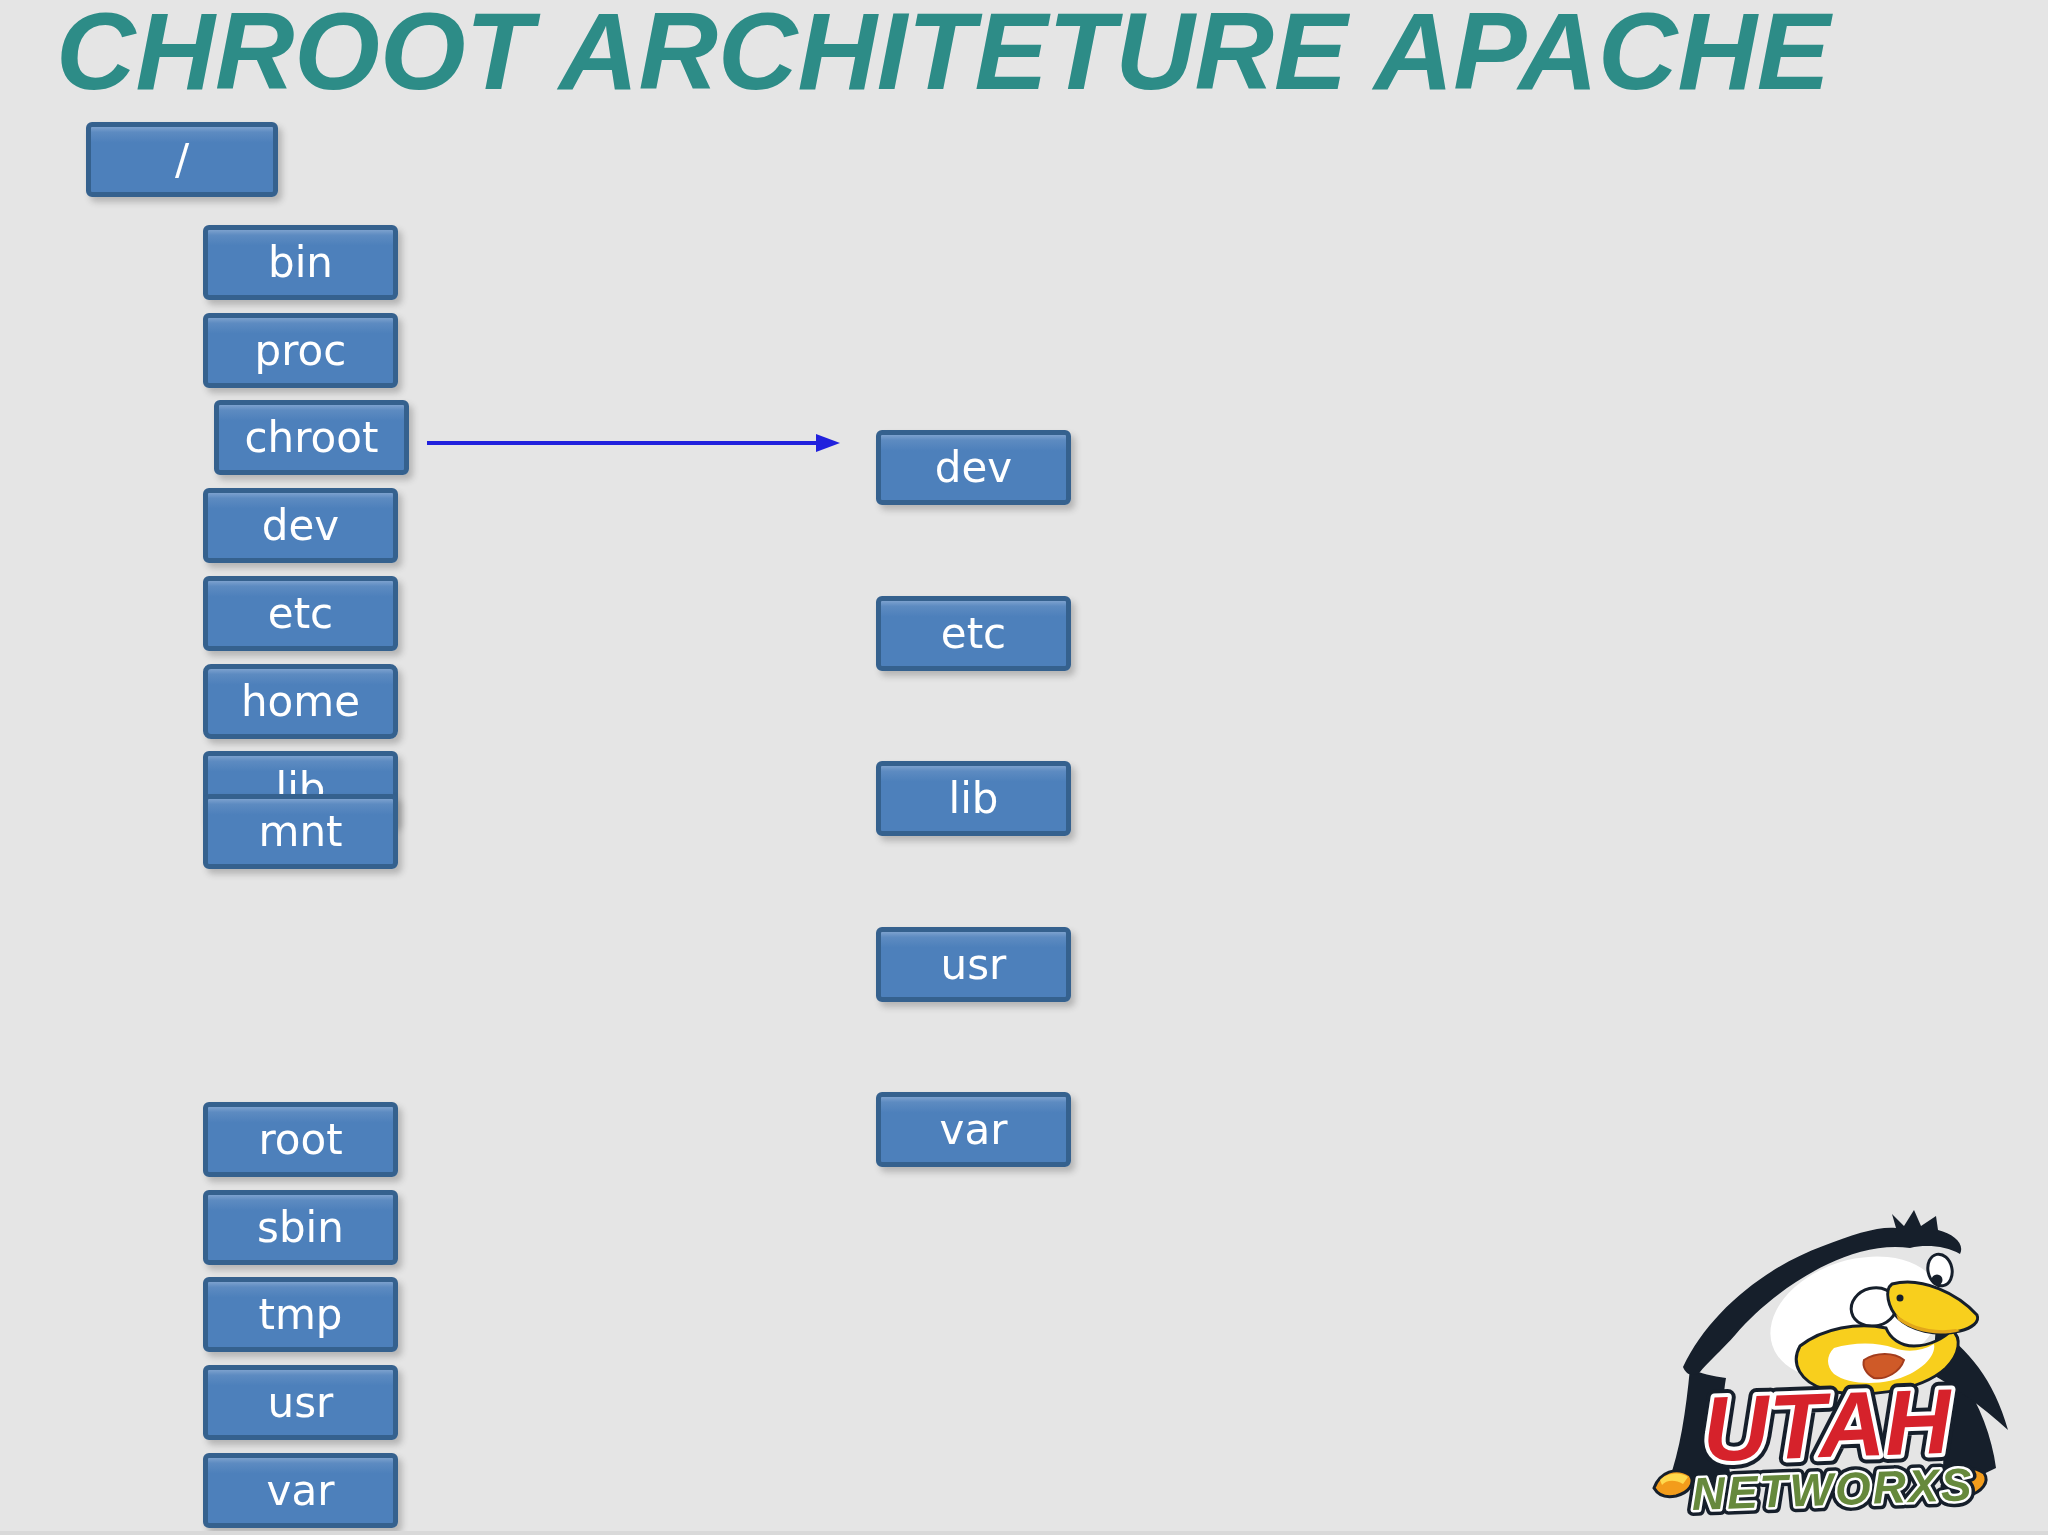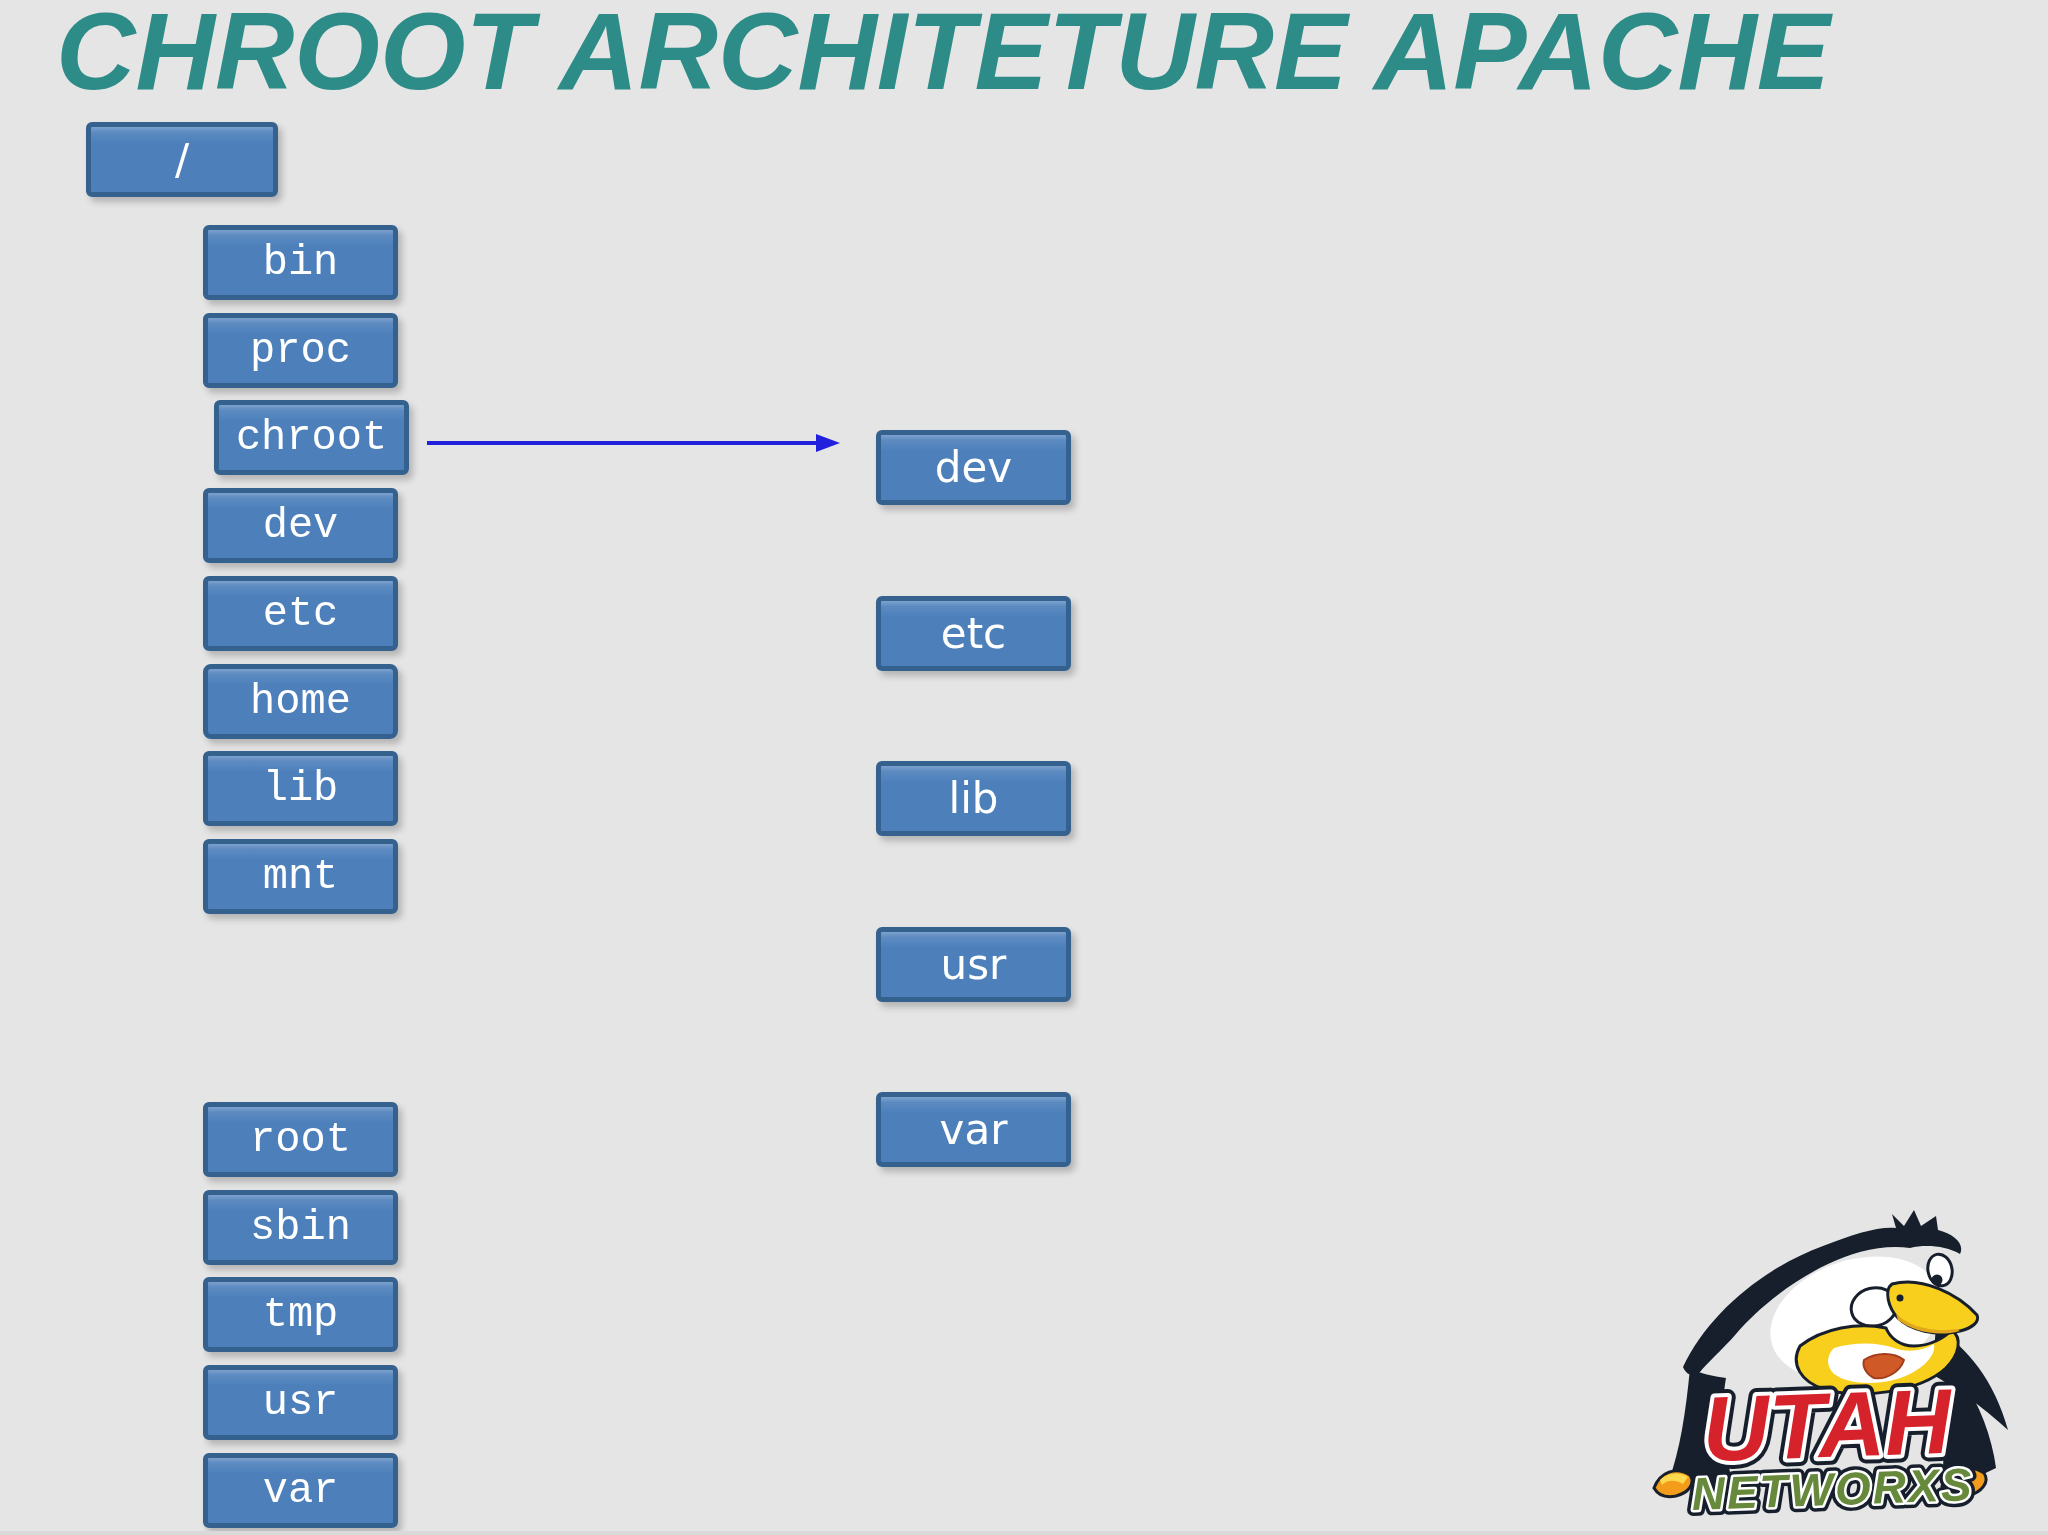--- a/index.html
+++ b/index.html
@@ -22,21 +22,21 @@
     border:5px solid #35618e;
     border-radius:6px;
     box-shadow:4px 5px 6px rgba(70,70,70,0.30);
     color:#ffffff;
     font-family:"DejaVu Sans","Liberation Sans",sans-serif;
     font-size:42px; line-height:1;
     display:flex; align-items:center; justify-content:center;
   }
   .root-box { left:86px; top:122px; width:192px; }
   .col { position:absolute; left:0; top:0; width:100%; height:100%; }
-  .col1 .box { left:203px;font-family:Liberation Mono, monospace; }
+  .col1 .box { left:203px; }
   .col2 .box { left:876px; }
   .arrow-line {
     position:absolute; left:427px; top:441px;
     width:390px; height:4px; background:#2121dd;
   }
   .arrow-head {
     position:absolute; left:816px; top:434px;
     width:0; height:0;
     border-left:24px solid #2121dd;
     border-top:9px solid transparent;
@@ -59,21 +59,21 @@
 
   <div class="col col1">
 
   <div class="box" style="top: 225px;">bin</div>
       <div class="box" style="top: 313px;">proc</div>
       <div class="box" style="top: 400px; margin-left: 11px;">chroot</div>
       <div class="box" style="top: 488px;">dev</div>
       <div class="box" style="top: 576px;">etc</div>
       <div class="box" style="top: 664px; border-radius: 8px;">home</div>
       <div class="box" style="top: 751px;">lib</div>
-      <div class="box" style="top: 839px;">mnt</div>
+      <div class="box" style="top: 794px;">mnt</div>
       <div class="box" style="top: 1102px;">root</div>
       <div class="box" style="top: 1277px;">tmp</div>
       <div class="box" style="top: 1190px;">sbin</div>
       <div class="box" style="top: 1365px;">usr</div>
       <div class="box" style="top: 1453px;">var</div>
     </div>
 
   <div class="arrow-line"></div>
   <div class="arrow-head"></div>
 

